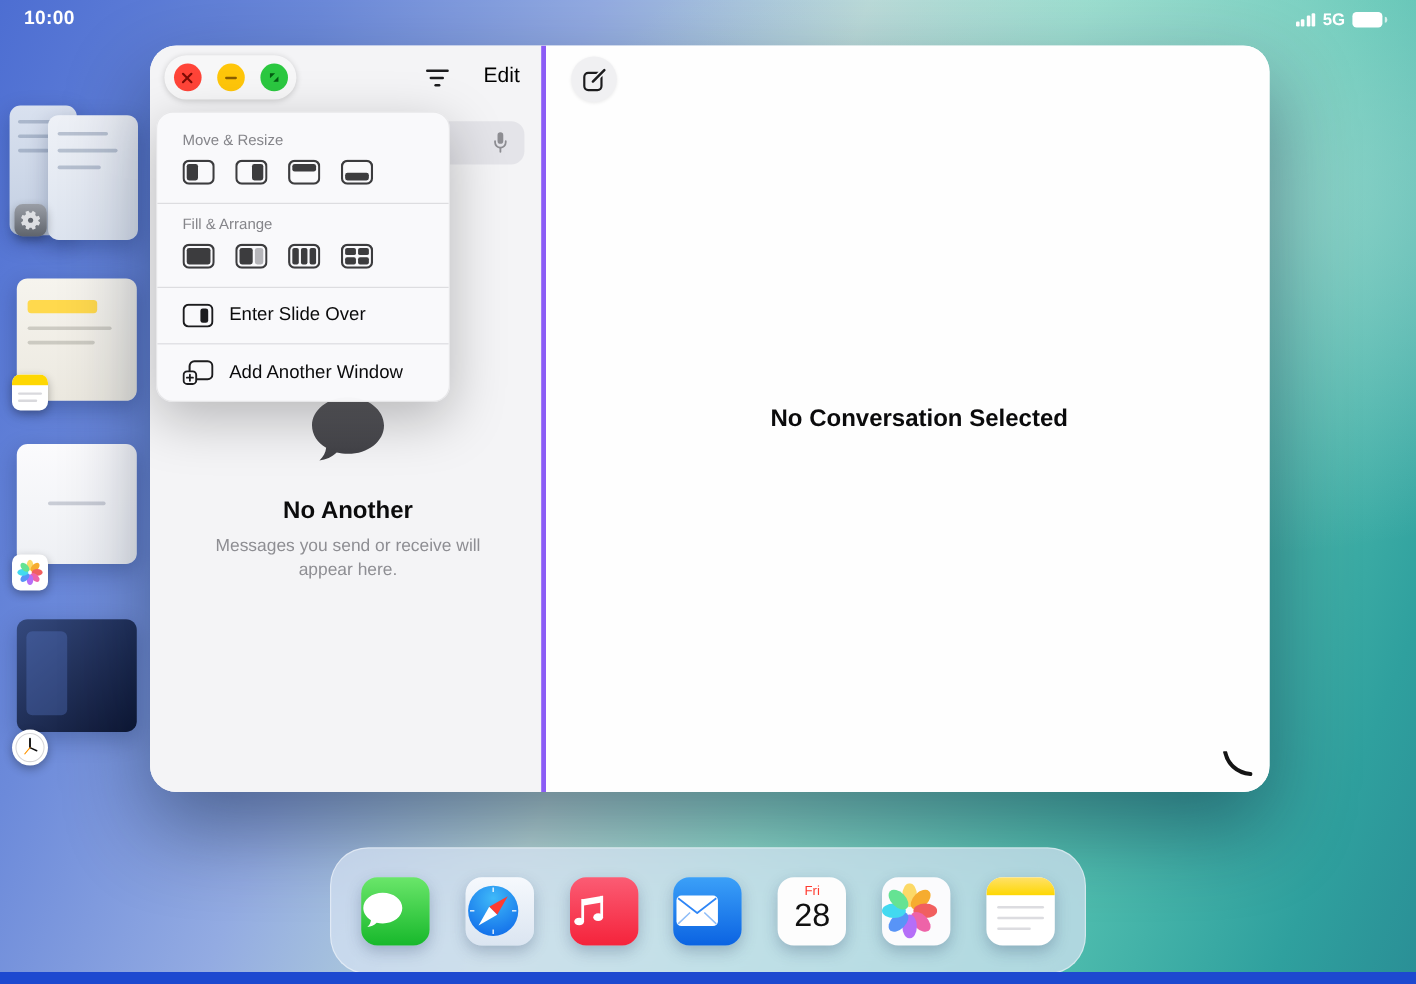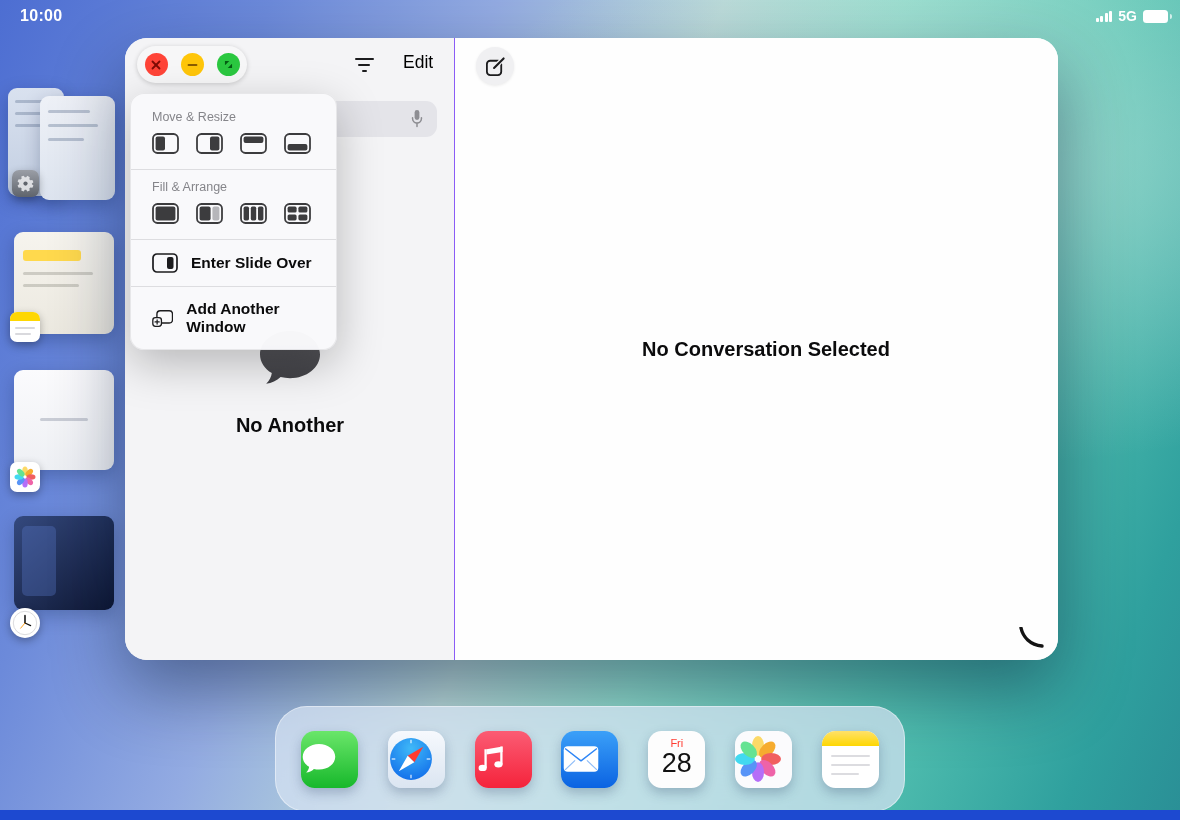--- a/index.html
+++ b/index.html
@@ -9,38 +9,38 @@
   .screen{position:absolute;inset:0;
     background:
       radial-gradient(900px 500px at 85% 20%, rgba(200,230,225,.55), rgba(0,0,0,0) 60%),
       linear-gradient(112deg,#4d6ed2 0%,#6c8ada 18%,#93abe2 33%,#b9d9d8 48%,#8fdccb 60%,#57c4b2 76%,#2fa09e 92%,#2a8f96 100%);
   }
   .screen::after{content:"";position:absolute;left:0;right:0;bottom:0;height:10px;background:#1d49d0;}
 
   
   .statusbar{position:absolute;top:0;left:0;right:0;height:30px;color:#fff;}
   .sb-time{position:absolute;left:20px;top:7px;font-size:16px;font-weight:700;letter-spacing:.3px;}
-  .sb-right{position:absolute;right:12px;top:8px;display:flex;align-items:center;gap:6px;}
+  .sb-right{position:absolute;right:28px;top:8px;display:flex;align-items:center;gap:6px;}
   .signal{display:flex;align-items:flex-end;gap:1.5px;height:11px;}
   .signal i{display:block;width:3px;background:#fff;border-radius:1px;}
   .signal i:nth-child(1){height:4px}.signal i:nth-child(2){height:6px}
   .signal i:nth-child(3){height:8.5px}.signal i:nth-child(4){height:11px}
   .sb-net{font-size:14px;font-weight:700;}
   .battery{position:relative;width:25px;height:13px;background:#fff;border-radius:3.5px;}
   .battery::after{content:"";position:absolute;right:-4px;top:4px;width:2.5px;height:5px;background:rgba(255,255,255,.7);border-radius:0 2px 2px 0;}
 
   
   .thumb-card{position:absolute;border-radius:9px;box-shadow:0 6px 18px rgba(0,20,60,.25);}
   .badge{position:absolute;width:27px;height:27px;border-radius:7px;box-shadow:0 3px 8px rgba(0,0,0,.3);display:flex;align-items:center;justify-content:center;}
   .tline{position:absolute;height:3px;border-radius:2px;background:rgba(90,110,140,.35);}
 
   
   .app-window{position:absolute;left:125px;top:38px;width:933px;height:622px;border-radius:22px;
     background:#fdfdfd;box-shadow:0 30px 70px rgba(0,20,50,.45);overflow:hidden;}
-  .sidebar{position:absolute;left:0;top:0;width:330px;height:100%;background:#f4f4f6;border-right:1px solid #8b5cf6;}
+  .sidebar{position:absolute;left:0;top:0;width:330px;height:100%;background:#f4f4f6;border-right:4px solid #8b5cf6;}
   .detail{position:absolute;left:330px;top:0;right:0;bottom:0;background:#fefefe;display:flex;align-items:center;justify-content:center;}
   .detail-title{font-size:20px;font-weight:700;color:#0b0b0c;margin-left:19px;}
 
   .traffic{position:absolute;left:12px;top:8px;width:110px;height:37px;border-radius:19px;background:#f7f7f8;
     box-shadow:0 1px 5px rgba(0,0,0,.18);display:flex;align-items:center;justify-content:center;gap:13px;z-index:5;}
   .tl{width:23px;height:23px;border-radius:50%;display:flex;align-items:center;justify-content:center;border:0;}
   .tl-close{background:#ff4438;}
   .tl-min{background:#ffc60a;}
   .tl-zoom{background:#2bc840;}
 
@@ -48,27 +48,27 @@
   .search .mic{position:absolute;right:12px;top:7px;}
 
   .filter-btn{position:absolute;left:223px;top:13px;width:32px;height:28px;background:none;border:0;display:flex;flex-direction:column;align-items:center;justify-content:center;gap:3.5px;cursor:default;}
   .filter-btn i{display:block;height:2.4px;border-radius:2px;background:#1c1c1e;}
   .filter-btn i:nth-child(1){width:19px}.filter-btn i:nth-child(2){width:12px}.filter-btn i:nth-child(3){width:5px}
   .edit-btn{position:absolute;left:278px;top:14px;background:none;border:0;font-size:17.5px;color:#000;font-family:inherit;}
 
   .compose-btn{position:absolute;left:351px;top:9px;width:38px;height:38px;border-radius:50%;background:#f0f0f2;border:0;display:flex;align-items:center;justify-content:center;box-shadow:0 1px 3px rgba(0,0,0,.08);}
 
   
-  .menu{position:absolute;left:5px;top:55px;width:207px;border-radius:14px;background:rgba(249,249,251,.98);
+  .menu{position:absolute;left:5px;top:55px;width:245px;border-radius:14px;background:rgba(249,249,251,.98);
     border:1px solid rgba(0,0,0,.07);box-shadow:0 14px 45px rgba(0,0,0,.25);z-index:6;padding-top:6px;overflow:hidden;}
   .menu-title{margin:10px 0 0 21px;font-size:12.5px;color:#85858a;}
   .menu-icon-row{display:flex;gap:17px;margin:9px 21px 12px;}
   .menu-icon-row .wicon{background:none;border:0;padding:0;display:block;}
   .menu-divider{height:1px;background:#dddde0;}
-  .menu-item{display:flex;align-items:center;gap:13px;padding:13px 21px;width:100%;background:none;border:0;font-family:inherit;font-size:15.5px;color:#0b0b0c;text-align:left;font-weight:bold;}
+  .menu-item{display:flex;align-items:center;gap:13px;padding:13px 21px;width:100%;background:none;border:0;font-family:inherit;font-size:15.5px;color:#0b0b0c;text-align:left;}
 
   
   .sidebar-empty{position:absolute;left:0;top:292px;width:330px;text-align:center;}
   .sidebar-empty h2{margin-top:22px;font-size:20px;font-weight:700;color:#0b0b0c;}
   .sidebar-empty p{margin:8px auto 0;width:246px;font-size:14.5px;line-height:19.5px;color:#8e8e93;}
 
   .resize-handle{position:absolute;right:14px;bottom:7px;}
 
   
   .dock{position:absolute;left:275px;top:706px;width:630px;height:106px;border-radius:32px;
@@ -195,20 +195,21 @@
         <svg width="62" height="58" viewBox="0 0 62 58">
           <defs>
             <linearGradient id="bg1" x1="0" y1="0" x2="0" y2="1">
               <stop offset="0" stop-color="#5e5e63"></stop>
                 <stop offset="1" stop-color="#3f3f44"></stop>
             </linearGradient>
           </defs>
           <path fill="url(#bg1)" d="M31 1 C14.4 1 1 11.5 1 24.5 c0 7.6 4.6 14.3 11.8 18.6 c-0.4 3.8 -2.3 7.6 -5.6 10.6 c5.3 -0.5 10.6 -2.9 14.4 -6.6 c3 0.7 6.1 1.1 9.4 1.1 c16.6 0 30 -10.5 30 -23.7 S47.6 1 31 1 Z"></path>
         </svg>
         <h2>No Another</h2>
+        <p>Messages you send or receive will appear here.</p>
       </div>
     </div>
 
     <div class="detail">
       <div class="detail-title">No Conversation Selected</div>
     </div>
 
     <button class="compose-btn">
       <svg width="21" height="21" viewBox="0 0 22 22">
         <rect x="2" y="5" width="15" height="15" rx="3.5" fill="none" stroke="#1c1c1e" stroke-width="1.9"></rect>

